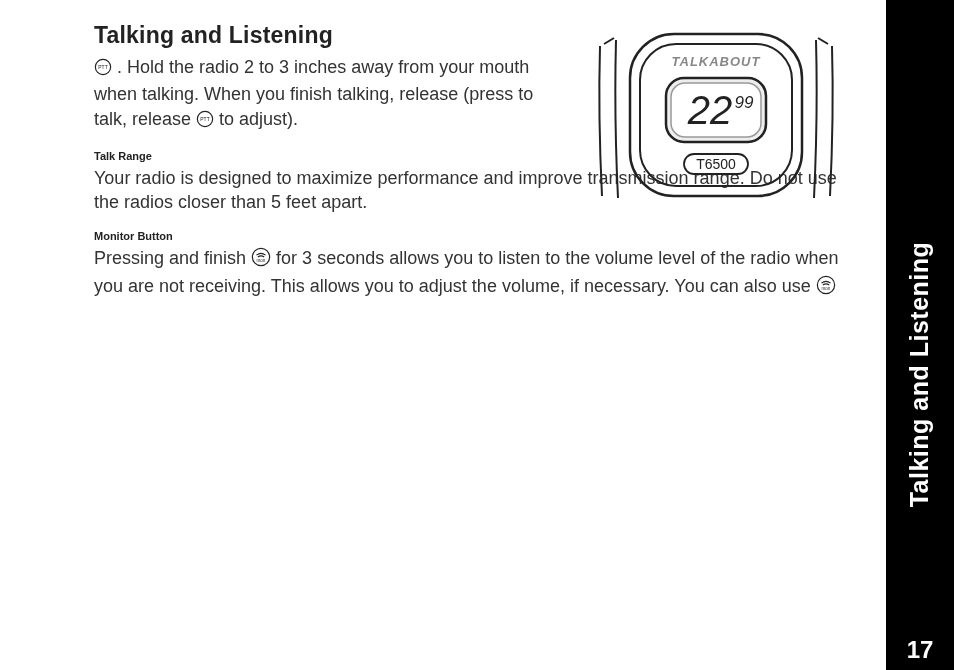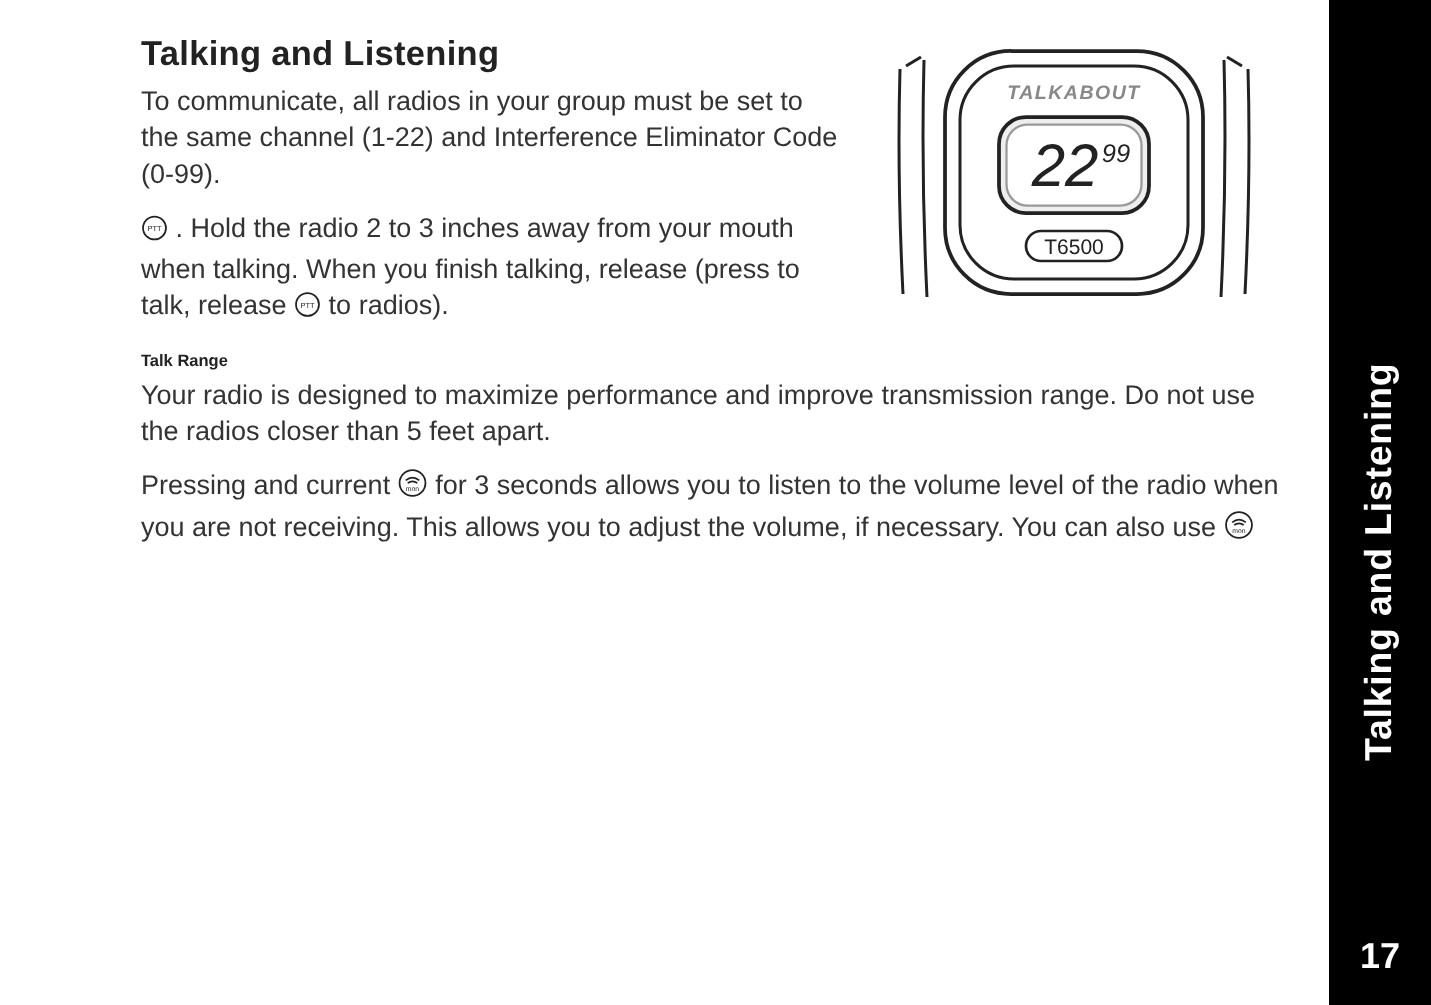--- a/index.html
+++ b/index.html
@@ -25,21 +25,21 @@
     top: 360px;
     transform: translateX(50%) rotate(-90deg);
     transform-origin: center;
     white-space: nowrap;
     font-size: 25px;
     font-weight: 700;
     letter-spacing: 0.5px;
   }
   .page-number {
     position: absolute;
-    bottom: 18px;
+    bottom: 6px;
     left: 0;
     right: 0;
     text-align: center;
     font-size: 24px;
     font-weight: 700;
   }
   .content {
     position: absolute;
     left: 94px;
     top: 22px;
@@ -84,44 +84,44 @@
 <div class="page">
 
   <div class="sidebar">
     <div class="sidebar-label">Talking and Listening</div>
     <div class="page-number">17</div>
   </div>
 
   <div class="content">
     <h1>Talking and Listening</h1>
 
-    <p class="para narrow">To communicate, all radios in your group must be set to the same channel (1-22) and Interference Eliminator Code (0-99).</p>
 
     <p class="para narrow">
       <span class="ptt-icon">
         <svg width="18" height="18" viewBox="0 0 20 20">
           <circle cx="10" cy="10" r="8.5" fill="none" stroke="#222" stroke-width="1.3"></circle>
           <text x="10" y="12.5" text-anchor="middle" font-size="5.5" font-family="Helvetica" fill="#222">PTT</text>
         </svg>
       </span>
       <span> . Hold the radio 2 to 3 inches away from your mouth when talking. When you finish talking, release (press to talk, release </span>
       <span class="ptt-icon">
         <svg width="18" height="18" viewBox="0 0 20 20">
           <circle cx="10" cy="10" r="8.5" fill="none" stroke="#222" stroke-width="1.3"></circle>
           <text x="10" y="12.5" text-anchor="middle" font-size="5.5" font-family="Helvetica" fill="#222">PTT</text>
         </svg>
       </span>
-      <span> to radios).</span>
+      <span> to adjust).</span>
     </p>
 
     <div class="subhead">Talk Range</div>
     <p class="para">Your radio is designed to maximize performance and improve transmission range. Do not use the radios closer than 5 feet apart.</p>
 
+    <div class="subhead">Monitor Button</div>
     <p class="para">
-      <span>Pressing and current </span>
+      <span>Pressing and finish </span>
       <span class="mon-icon">
         <svg width="20" height="20" viewBox="0 0 22 22">
           <circle cx="11" cy="11" r="9.5" fill="none" stroke="#222" stroke-width="1.3"></circle>
           <path d="M6 9 Q11 5 16 9" fill="none" stroke="#222" stroke-width="1.2"></path>
           <path d="M7.5 11 Q11 8.5 14.5 11" fill="none" stroke="#222" stroke-width="1.2"></path>
           <text x="11" y="17" text-anchor="middle" font-size="5" font-family="Helvetica" fill="#222">mon</text>
         </svg>
       </span>
       <span> for 3 seconds allows you to listen to the volume level of the radio when you are not receiving. This allows you to adjust the volume, if necessary. You can also use </span>
       <span class="mon-icon">

